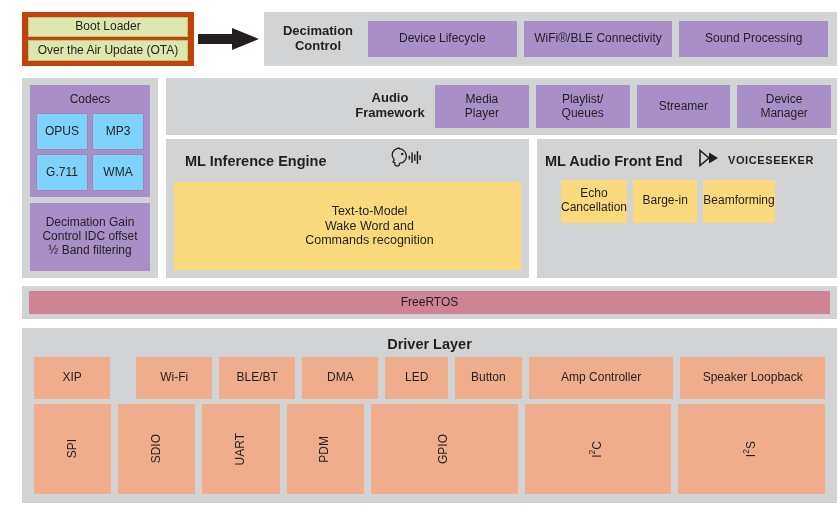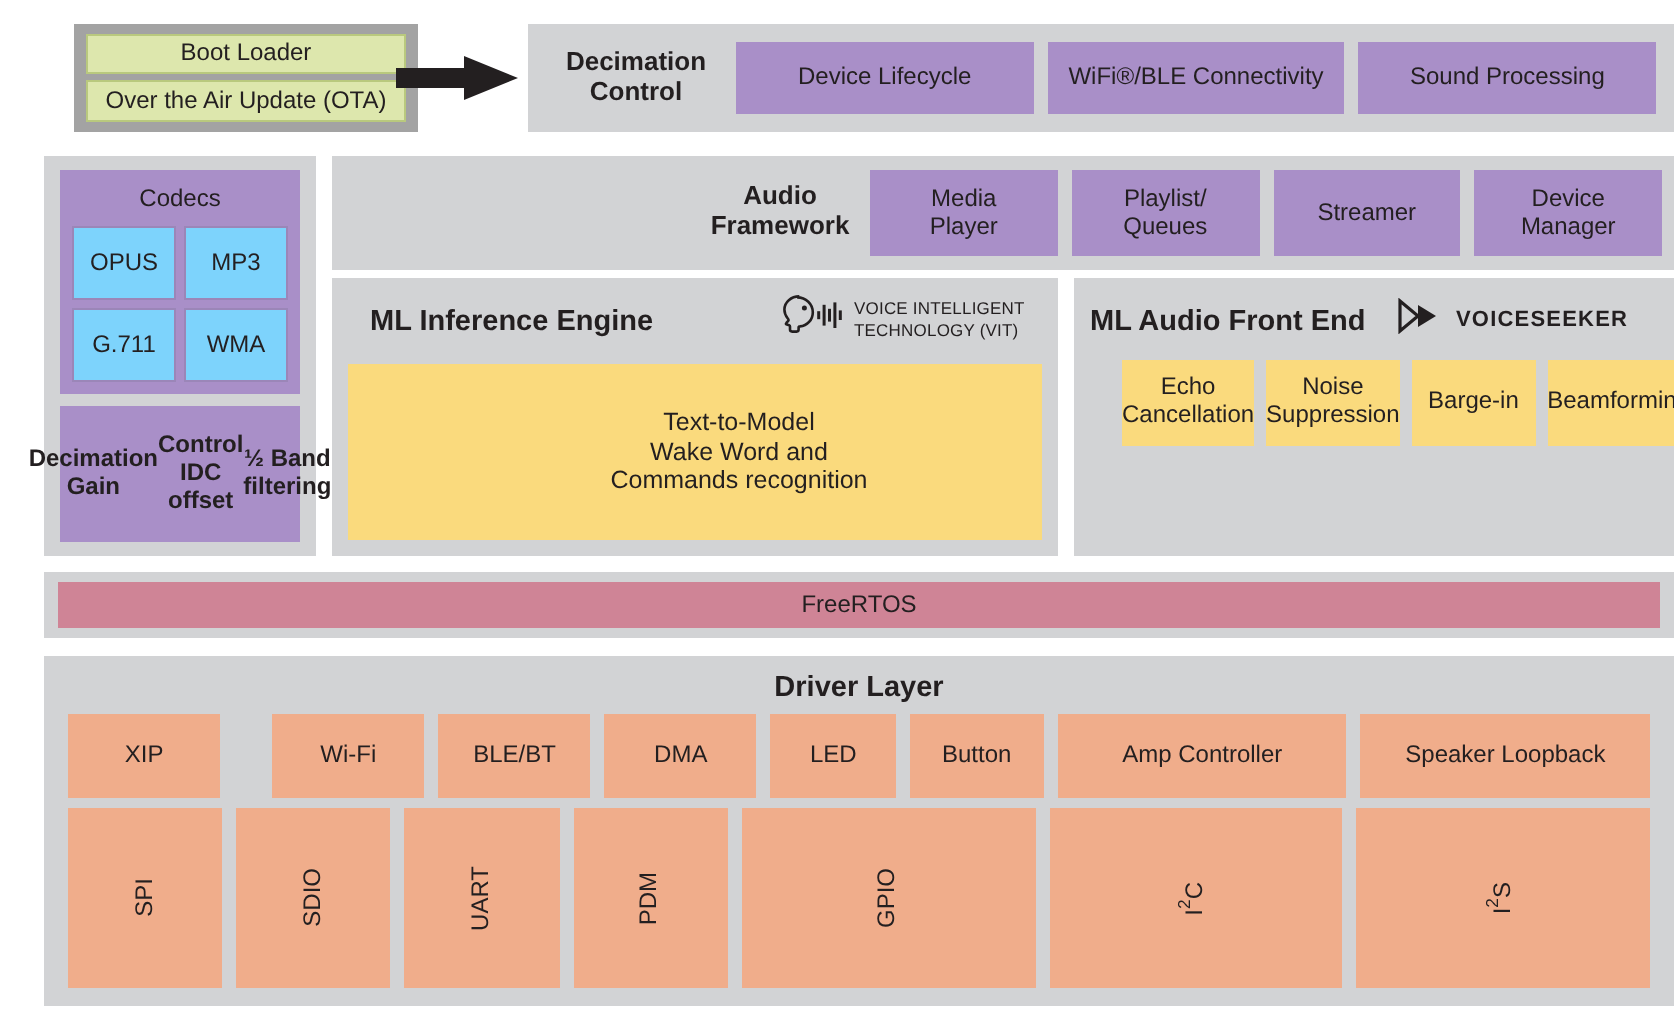--- a/index.html
+++ b/index.html
@@ -17,21 +17,21 @@
   .cell{
     display:flex;align-items:center;justify-content:center;
     text-align:center;line-height:1.15;
     box-sizing:border-box;
   }
   .purple{background:#a98fc8;}
   .purple-lite{background:#7dd3fc;border:1px solid #9b86b8;}
   .yellow{background:#fada7d;}
   .salmon{background:#f0ad8b;}
   .rose{background:#cf8496;}
-  .green-outer{background:#a3a3a3;margin-left:15px;}
+  .green-outer{background:#c2410c;}
   .green-inner{background:#dde7ad;border:1px solid #b9c97e;}
   .t12{font-size:12px;}
   .t13{font-size:13px;}
   .bold{font-weight:bold;}
 
   
   #boot-group{position:absolute;left:22px;top:12px;width:172px;height:54px;}
   #boot-loader{position:absolute;left:6px;top:5px;width:160px;height:20px;}
   #ota{position:absolute;left:6px;top:28px;width:160px;height:21px;}
 
@@ -135,21 +135,21 @@
         <span>MP3</span>
       </div>
       <div class="cell purple-lite t12">
         <span>G.711</span>
       </div>
       <div class="cell purple-lite t12">
         <span>WMA</span>
       </div>
     </div>
   </div>
-  <div id="decimation" class="cell purple t12" style="flex-direction:row;font-weight:bold;">
+  <div id="decimation" class="cell purple t12" style="flex-direction:column;">
     <span>Decimation Gain</span>
     <span>Control IDC offset</span>
     <span>½ Band filtering</span>
   </div>
 
   <div id="af-band" class="band"></div>
   <div id="af-title" class="cell bold t13" style="flex-direction:column;">
     <span>Audio</span>
     <span>Framework</span>
   </div>
@@ -180,24 +180,20 @@
       <svg width="34" height="22" viewBox="0 0 34 22">
         <path d="M11.6 1.2C7.6 1.2 4.2 4.0 4.2 7.8c0 1.9.8 3.3 1.6 4.3.5.6.6 1.0.3 1.3l-.9 1.0c-.4.4-.3.8.2.9l1.2.3c.3.1.4.3.4.6v1.6c0 .6.5 1.0 1.1 1.0h2.2c.6 0 1.0-.4 1.0-1.0v-1.0c0-.4.3-.6.7-.6 3.6-.3 6.4-3.3 6.4-7.0 0-4.2-3.4-7.5-7.8-7.5z" fill="none" stroke="#231f20" stroke-width="1.3"></path>
         <circle cx="14.2" cy="7.0" r="1.25" fill="#231f20"></circle>
         <rect x="20.6" y="8.6" width="1.5" height="4" fill="#231f20"></rect>
         <rect x="23.3" y="5.4" width="1.5" height="10.4" fill="#231f20"></rect>
         <rect x="26.0" y="7.4" width="1.5" height="6.4" fill="#231f20"></rect>
         <rect x="28.7" y="4.2" width="1.5" height="12.8" fill="#231f20"></rect>
         <rect x="31.4" y="8.2" width="1.5" height="4.8" fill="#231f20"></rect>
       </svg>
     </span>
-    <span id="vit-text">
-      <span>VOICE INTELLIGENT</span><br>
-      <span>TECHNOLOGY (VIT)</span>
-    </span>
   </div>
   <div id="ml-yellow" class="cell yellow t12" style="flex-direction:column;font-size:12.5px;padding-left:44px;">
     <span>Text-to-Model</span>
     <span>Wake Word and</span>
     <span>Commands recognition</span>
   </div>
 
   <div id="fe-band" class="band"></div>
   <div id="fe-title" class="cell bold" style="font-size:14.5px;">
     <span>ML Audio Front End</span>
@@ -209,24 +205,20 @@
         <path d="M11 3.5 L11 14.5 L20 9 Z" fill="#231f20"></path>
       </svg>
     </span>
     <span id="vs-text">VOICESEEKER</span>
   </div>
   <div id="fe-grid">
     <div class="cell yellow t12" style="flex-direction:column;">
       <span>Echo</span>
       <span>Cancellation</span>
     </div>
-    <div class="cell yellow t12" style="flex-direction:column;">
-      <span>Noise</span>
-      <span>Suppression</span>
-    </div>
     <div class="cell yellow t12">
       <span>Barge-in</span>
     </div>
     <div class="cell yellow t12">
       <span>Beamforming</span>
     </div>
   </div>
 
   <div id="rtos-band" class="band"></div>
   <div id="rtos" class="cell rose t12">

